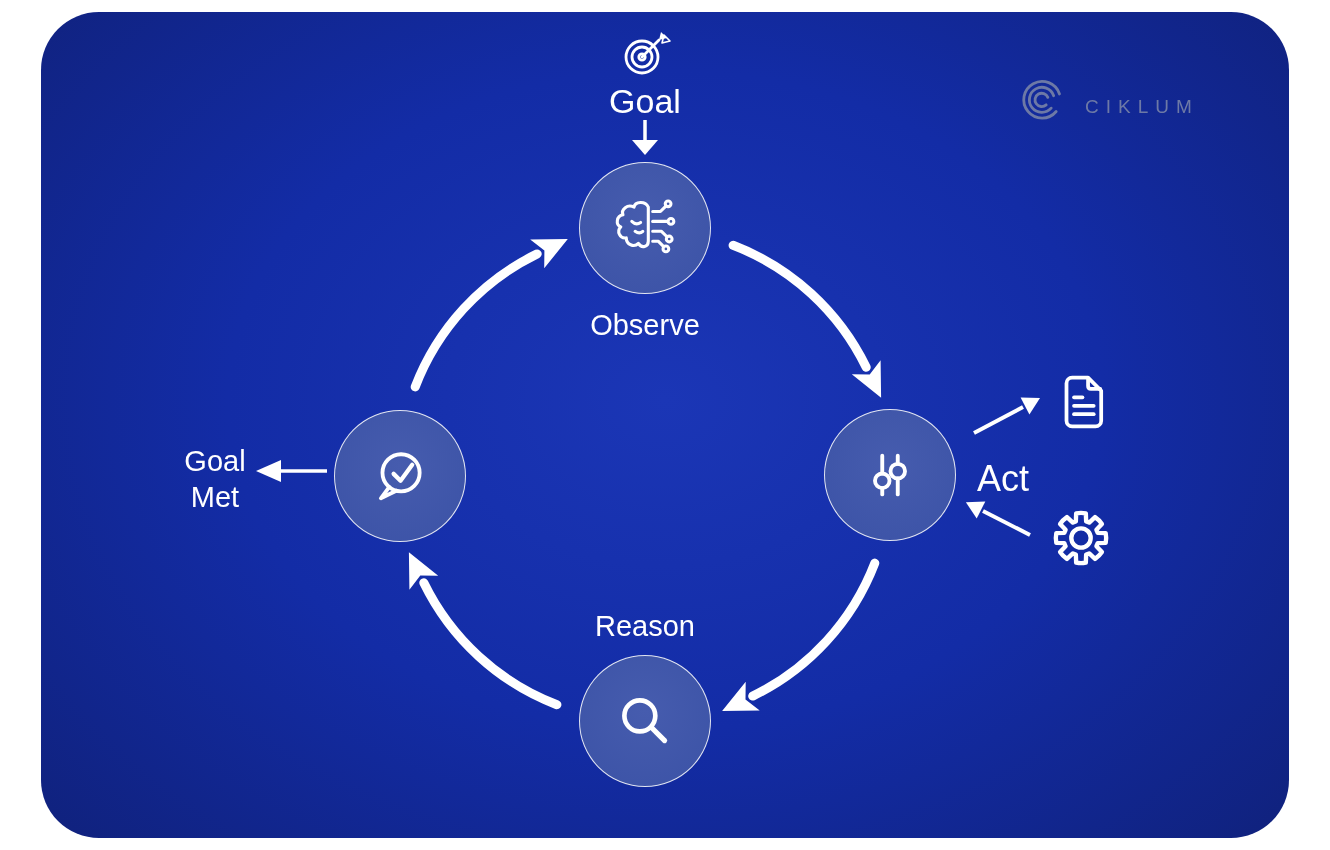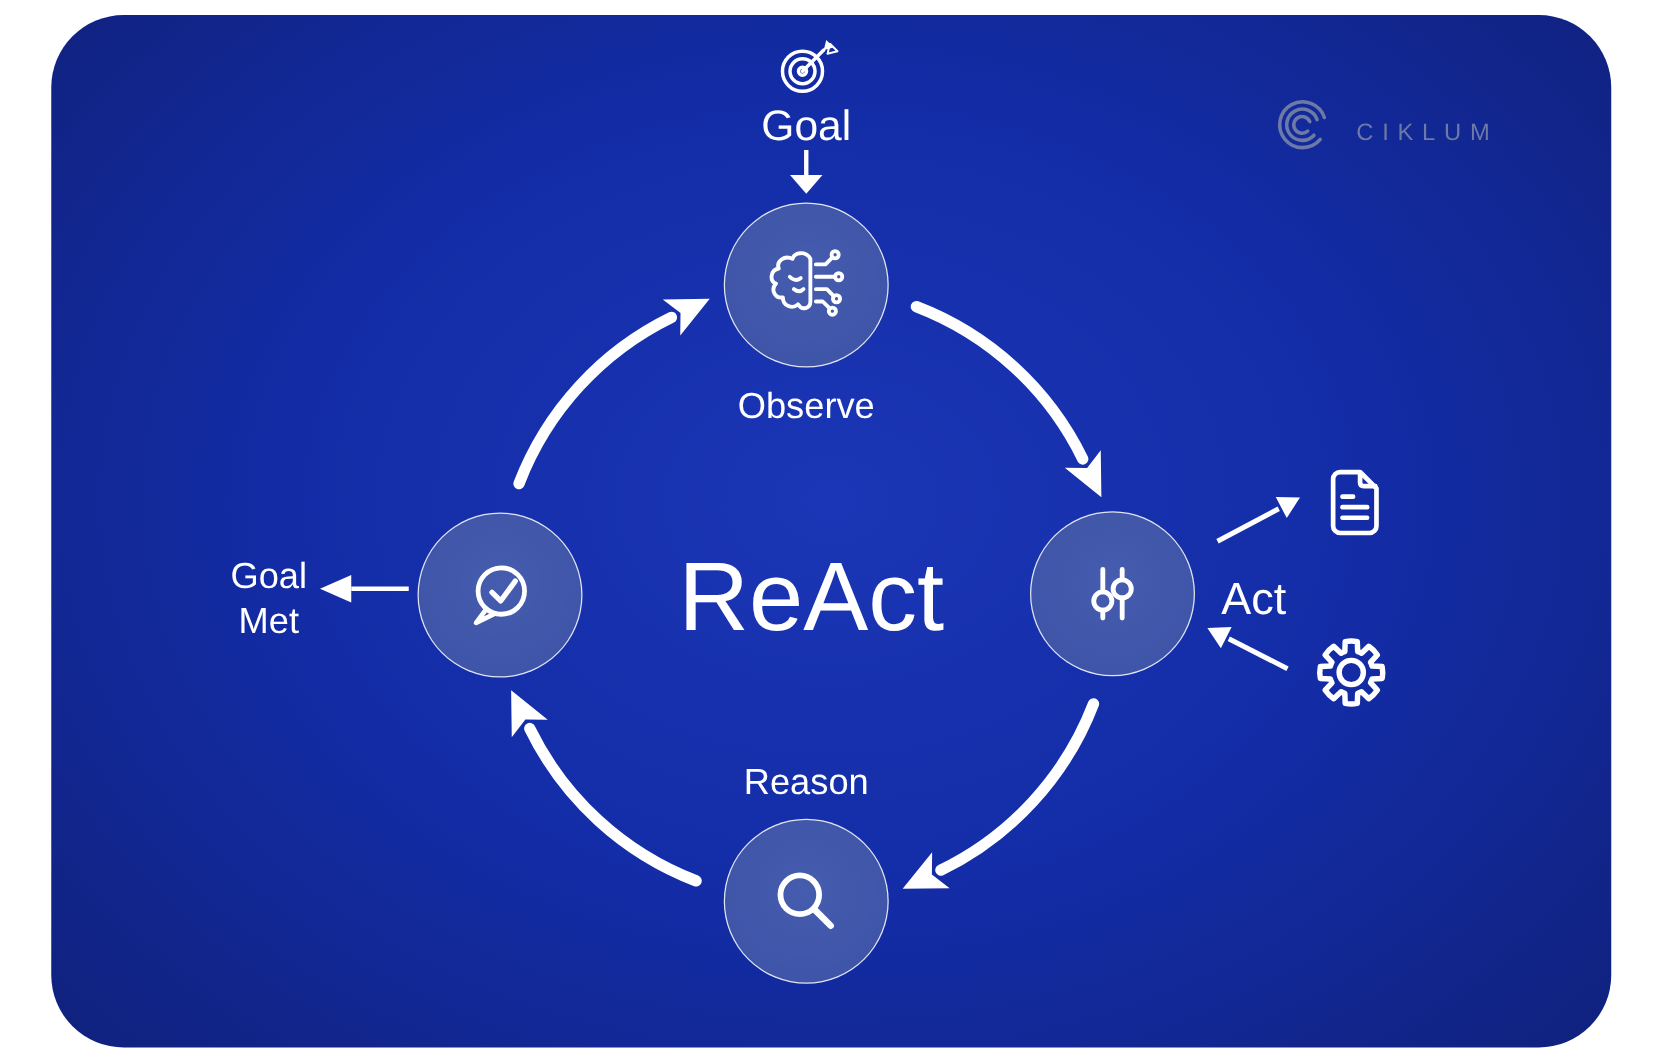--- a/index.html
+++ b/index.html
@@ -174,21 +174,20 @@
         <path d="M21.8 42.4 L14 53 L28.5 45.9" stroke-width="3.6"></path>
         <path d="M26 30 L32.5 36.5 L43.5 21.5" stroke-width="4"></path>
       </g>
     </svg>
   </div>
   <div class="lbl lbl-goalmet">
     <div>Goal</div>
     <div>Met</div>
   </div>
 
-  <div class="react-title">ReAct</div>
 
   <svg class="icon-abs" style="left:1014px; top:360px;" width="53" height="60" viewBox="0 0 56 64">
     <g stroke="#ffffff" stroke-width="4" fill="none" stroke-linecap="round" stroke-linejoin="round">
       <path d="M20 6 H35 L49 20 V52 A6 6 0 0 1 43 58 H18 A6 6 0 0 1 12 52 V12 A6 6 0 0 1 18 6 Z"></path>
       <path d="M35 7 V15 Q35 18 38 18 H48"></path>
       <line x1="20" y1="27" x2="29" y2="27"></line>
       <line x1="20" y1="36" x2="41" y2="36"></line>
       <line x1="20" y1="45" x2="41" y2="45"></line>
     </g>
   </svg>

